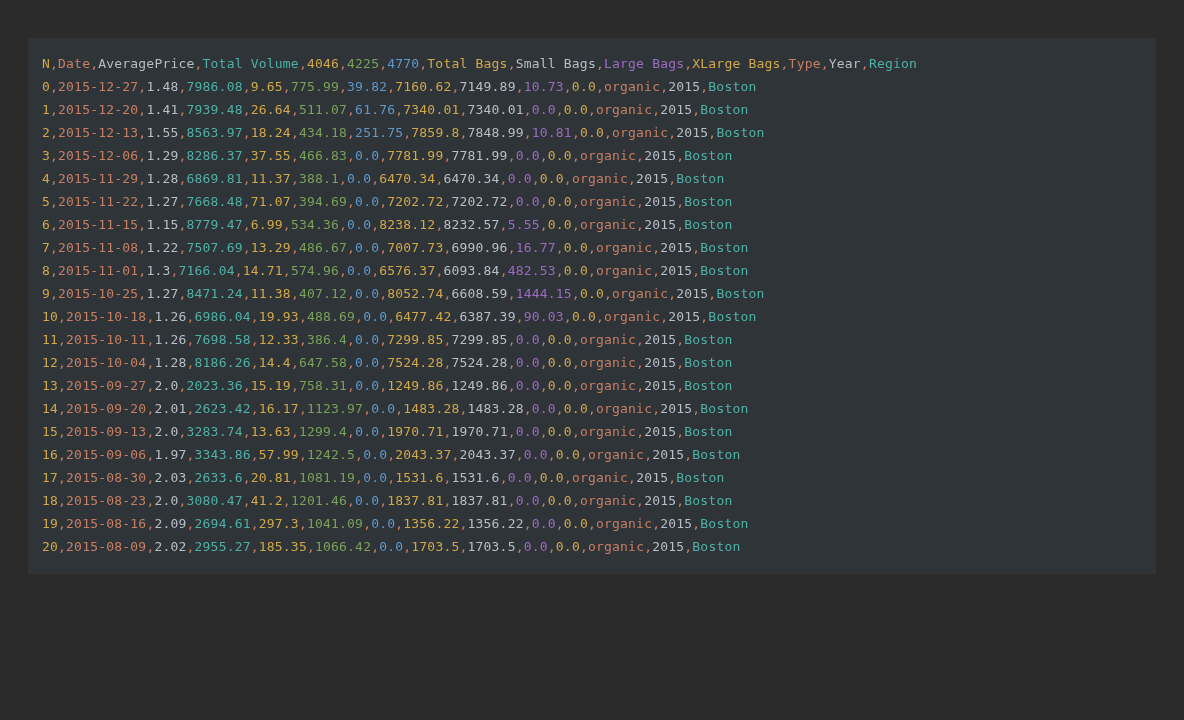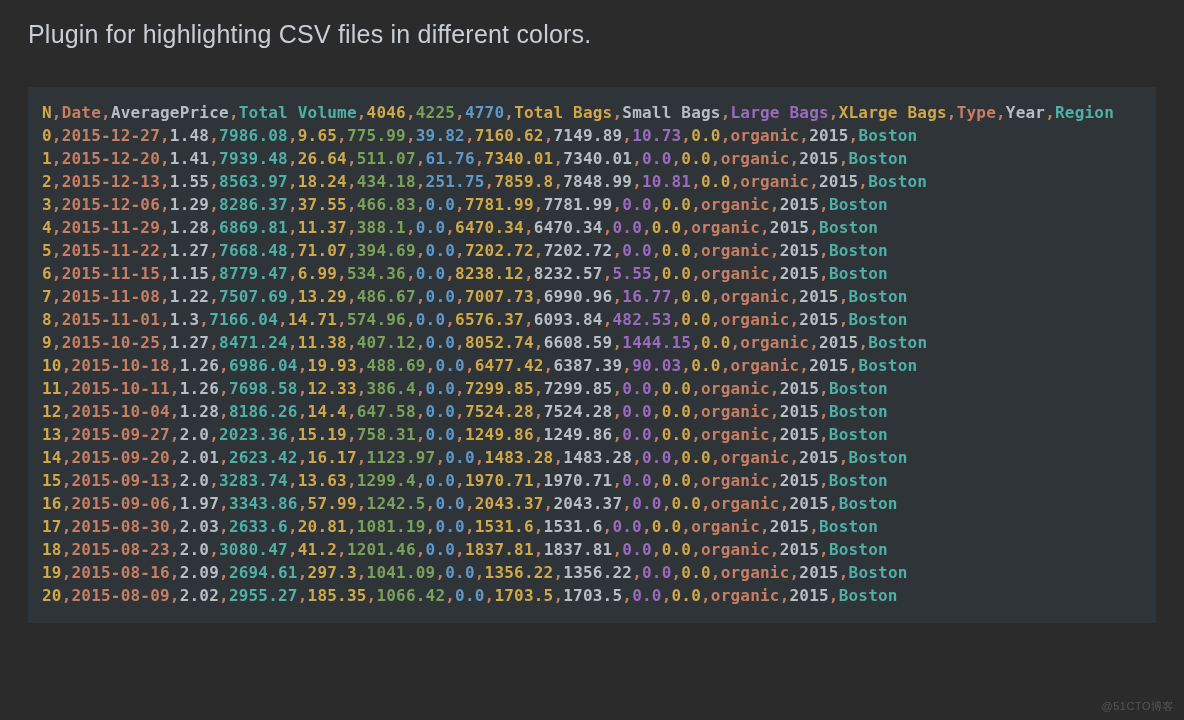--- a/index.html
+++ b/index.html
@@ -27,44 +27,42 @@
   }
   .code-panel {
     margin: 38px 28px 0 28px;
     background: #2f3438;
     padding: 14px 14px 16px 14px;
     box-sizing: border-box;
     overflow: hidden;
   }
   .csv-line {
     font-family: "Menlo", "Consolas", "DejaVu Sans Mono", monospace;
-    font-size: 16px;
+    font-size: 13px;
     line-height: 23px;
     white-space: nowrap;
     letter-spacing: 0.2px;
-    font-weight: bold;
   }
   .csv-line span.sep {
     color: #c77f64; 
   }
   .watermark {
     position: absolute;
     right: 10px;
     bottom: 6px;
     color: #6a7076;
     font-size: 11px;
     letter-spacing: 0.5px;
     opacity: 0.6;
   }
 </style>
 </head>
 <body>
 
 <div class="page">
-  <div class="heading">Plugin for highlighting CSV files in different colors.</div>
 
   <div class="code-panel" id="code-panel">
 
   <div class="csv-line"><span style="color: rgb(208, 168, 74);">N</span><span class="sep" style="color: rgb(199, 127, 100);">,</span><span style="color: rgb(199, 127, 100);">Date</span><span class="sep" style="color: rgb(199, 127, 100);">,</span><span style="color: rgb(184, 190, 197);">AveragePrice</span><span class="sep" style="color: rgb(199, 127, 100);">,</span><span style="color: rgb(79, 176, 165);">Total Volume</span><span class="sep" style="color: rgb(199, 127, 100);">,</span><span style="color: rgb(208, 168, 74);">4046</span><span class="sep" style="color: rgb(199, 127, 100);">,</span><span style="color: rgb(122, 161, 90);">4225</span><span class="sep" style="color: rgb(199, 127, 100);">,</span><span style="color: rgb(95, 152, 201);">4770</span><span class="sep" style="color: rgb(199, 127, 100);">,</span><span style="color: rgb(208, 168, 74);">Total Bags</span><span class="sep" style="color: rgb(199, 127, 100);">,</span><span style="color: rgb(184, 190, 197);">Small Bags</span><span class="sep" style="color: rgb(199, 127, 100);">,</span><span style="color: rgb(155, 107, 191);">Large Bags</span><span class="sep" style="color: rgb(199, 127, 100);">,</span><span style="color: rgb(208, 168, 74);">XLarge Bags</span><span class="sep" style="color: rgb(199, 127, 100);">,</span><span style="color: rgb(199, 127, 100);">Type</span><span class="sep" style="color: rgb(199, 127, 100);">,</span><span style="color: rgb(184, 190, 197);">Year</span><span class="sep" style="color: rgb(199, 127, 100);">,</span><span style="color: rgb(79, 176, 165);">Region</span></div>
       <div class="csv-line"><span style="color: rgb(208, 168, 74);">0</span><span class="sep" style="color: rgb(199, 127, 100);">,</span><span style="color: rgb(199, 127, 100);">2015-12-27</span><span class="sep" style="color: rgb(199, 127, 100);">,</span><span style="color: rgb(184, 190, 197);">1.48</span><span class="sep" style="color: rgb(199, 127, 100);">,</span><span style="color: rgb(79, 176, 165);">7986.08</span><span class="sep" style="color: rgb(199, 127, 100);">,</span><span style="color: rgb(208, 168, 74);">9.65</span><span class="sep" style="color: rgb(199, 127, 100);">,</span><span style="color: rgb(122, 161, 90);">775.99</span><span class="sep" style="color: rgb(199, 127, 100);">,</span><span style="color: rgb(95, 152, 201);">39.82</span><span class="sep" style="color: rgb(199, 127, 100);">,</span><span style="color: rgb(208, 168, 74);">7160.62</span><span class="sep" style="color: rgb(199, 127, 100);">,</span><span style="color: rgb(184, 190, 197);">7149.89</span><span class="sep" style="color: rgb(199, 127, 100);">,</span><span style="color: rgb(155, 107, 191);">10.73</span><span class="sep" style="color: rgb(199, 127, 100);">,</span><span style="color: rgb(208, 168, 74);">0.0</span><span class="sep" style="color: rgb(199, 127, 100);">,</span><span style="color: rgb(199, 127, 100);">organic</span><span class="sep" style="color: rgb(199, 127, 100);">,</span><span style="color: rgb(184, 190, 197);">2015</span><span class="sep" style="color: rgb(199, 127, 100);">,</span><span style="color: rgb(79, 176, 165);">Boston</span></div>
       <div class="csv-line"><span style="color: rgb(208, 168, 74);">1</span><span class="sep" style="color: rgb(199, 127, 100);">,</span><span style="color: rgb(199, 127, 100);">2015-12-20</span><span class="sep" style="color: rgb(199, 127, 100);">,</span><span style="color: rgb(184, 190, 197);">1.41</span><span class="sep" style="color: rgb(199, 127, 100);">,</span><span style="color: rgb(79, 176, 165);">7939.48</span><span class="sep" style="color: rgb(199, 127, 100);">,</span><span style="color: rgb(208, 168, 74);">26.64</span><span class="sep" style="color: rgb(199, 127, 100);">,</span><span style="color: rgb(122, 161, 90);">511.07</span><span class="sep" style="color: rgb(199, 127, 100);">,</span><span style="color: rgb(95, 152, 201);">61.76</span><span class="sep" style="color: rgb(199, 127, 100);">,</span><span style="color: rgb(208, 168, 74);">7340.01</span><span class="sep" style="color: rgb(199, 127, 100);">,</span><span style="color: rgb(184, 190, 197);">7340.01</span><span class="sep" style="color: rgb(199, 127, 100);">,</span><span style="color: rgb(155, 107, 191);">0.0</span><span class="sep" style="color: rgb(199, 127, 100);">,</span><span style="color: rgb(208, 168, 74);">0.0</span><span class="sep" style="color: rgb(199, 127, 100);">,</span><span style="color: rgb(199, 127, 100);">organic</span><span class="sep" style="color: rgb(199, 127, 100);">,</span><span style="color: rgb(184, 190, 197);">2015</span><span class="sep" style="color: rgb(199, 127, 100);">,</span><span style="color: rgb(79, 176, 165);">Boston</span></div>
       <div class="csv-line"><span style="color: rgb(208, 168, 74);">2</span><span class="sep" style="color: rgb(199, 127, 100);">,</span><span style="color: rgb(199, 127, 100);">2015-12-13</span><span class="sep" style="color: rgb(199, 127, 100);">,</span><span style="color: rgb(184, 190, 197);">1.55</span><span class="sep" style="color: rgb(199, 127, 100);">,</span><span style="color: rgb(79, 176, 165);">8563.97</span><span class="sep" style="color: rgb(199, 127, 100);">,</span><span style="color: rgb(208, 168, 74);">18.24</span><span class="sep" style="color: rgb(199, 127, 100);">,</span><span style="color: rgb(122, 161, 90);">434.18</span><span class="sep" style="color: rgb(199, 127, 100);">,</span><span style="color: rgb(95, 152, 201);">251.75</span><span class="sep" style="color: rgb(199, 127, 100);">,</span><span style="color: rgb(208, 168, 74);">7859.8</span><span class="sep" style="color: rgb(199, 127, 100);">,</span><span style="color: rgb(184, 190, 197);">7848.99</span><span class="sep" style="color: rgb(199, 127, 100);">,</span><span style="color: rgb(155, 107, 191);">10.81</span><span class="sep" style="color: rgb(199, 127, 100);">,</span><span style="color: rgb(208, 168, 74);">0.0</span><span class="sep" style="color: rgb(199, 127, 100);">,</span><span style="color: rgb(199, 127, 100);">organic</span><span class="sep" style="color: rgb(199, 127, 100);">,</span><span style="color: rgb(184, 190, 197);">2015</span><span class="sep" style="color: rgb(199, 127, 100);">,</span><span style="color: rgb(79, 176, 165);">Boston</span></div>
       <div class="csv-line"><span style="color: rgb(208, 168, 74);">3</span><span class="sep" style="color: rgb(199, 127, 100);">,</span><span style="color: rgb(199, 127, 100);">2015-12-06</span><span class="sep" style="color: rgb(199, 127, 100);">,</span><span style="color: rgb(184, 190, 197);">1.29</span><span class="sep" style="color: rgb(199, 127, 100);">,</span><span style="color: rgb(79, 176, 165);">8286.37</span><span class="sep" style="color: rgb(199, 127, 100);">,</span><span style="color: rgb(208, 168, 74);">37.55</span><span class="sep" style="color: rgb(199, 127, 100);">,</span><span style="color: rgb(122, 161, 90);">466.83</span><span class="sep" style="color: rgb(199, 127, 100);">,</span><span style="color: rgb(95, 152, 201);">0.0</span><span class="sep" style="color: rgb(199, 127, 100);">,</span><span style="color: rgb(208, 168, 74);">7781.99</span><span class="sep" style="color: rgb(199, 127, 100);">,</span><span style="color: rgb(184, 190, 197);">7781.99</span><span class="sep" style="color: rgb(199, 127, 100);">,</span><span style="color: rgb(155, 107, 191);">0.0</span><span class="sep" style="color: rgb(199, 127, 100);">,</span><span style="color: rgb(208, 168, 74);">0.0</span><span class="sep" style="color: rgb(199, 127, 100);">,</span><span style="color: rgb(199, 127, 100);">organic</span><span class="sep" style="color: rgb(199, 127, 100);">,</span><span style="color: rgb(184, 190, 197);">2015</span><span class="sep" style="color: rgb(199, 127, 100);">,</span><span style="color: rgb(79, 176, 165);">Boston</span></div>
       <div class="csv-line"><span style="color: rgb(208, 168, 74);">4</span><span class="sep" style="color: rgb(199, 127, 100);">,</span><span style="color: rgb(199, 127, 100);">2015-11-29</span><span class="sep" style="color: rgb(199, 127, 100);">,</span><span style="color: rgb(184, 190, 197);">1.28</span><span class="sep" style="color: rgb(199, 127, 100);">,</span><span style="color: rgb(79, 176, 165);">6869.81</span><span class="sep" style="color: rgb(199, 127, 100);">,</span><span style="color: rgb(208, 168, 74);">11.37</span><span class="sep" style="color: rgb(199, 127, 100);">,</span><span style="color: rgb(122, 161, 90);">388.1</span><span class="sep" style="color: rgb(199, 127, 100);">,</span><span style="color: rgb(95, 152, 201);">0.0</span><span class="sep" style="color: rgb(199, 127, 100);">,</span><span style="color: rgb(208, 168, 74);">6470.34</span><span class="sep" style="color: rgb(199, 127, 100);">,</span><span style="color: rgb(184, 190, 197);">6470.34</span><span class="sep" style="color: rgb(199, 127, 100);">,</span><span style="color: rgb(155, 107, 191);">0.0</span><span class="sep" style="color: rgb(199, 127, 100);">,</span><span style="color: rgb(208, 168, 74);">0.0</span><span class="sep" style="color: rgb(199, 127, 100);">,</span><span style="color: rgb(199, 127, 100);">organic</span><span class="sep" style="color: rgb(199, 127, 100);">,</span><span style="color: rgb(184, 190, 197);">2015</span><span class="sep" style="color: rgb(199, 127, 100);">,</span><span style="color: rgb(79, 176, 165);">Boston</span></div>
       <div class="csv-line"><span style="color: rgb(208, 168, 74);">5</span><span class="sep" style="color: rgb(199, 127, 100);">,</span><span style="color: rgb(199, 127, 100);">2015-11-22</span><span class="sep" style="color: rgb(199, 127, 100);">,</span><span style="color: rgb(184, 190, 197);">1.27</span><span class="sep" style="color: rgb(199, 127, 100);">,</span><span style="color: rgb(79, 176, 165);">7668.48</span><span class="sep" style="color: rgb(199, 127, 100);">,</span><span style="color: rgb(208, 168, 74);">71.07</span><span class="sep" style="color: rgb(199, 127, 100);">,</span><span style="color: rgb(122, 161, 90);">394.69</span><span class="sep" style="color: rgb(199, 127, 100);">,</span><span style="color: rgb(95, 152, 201);">0.0</span><span class="sep" style="color: rgb(199, 127, 100);">,</span><span style="color: rgb(208, 168, 74);">7202.72</span><span class="sep" style="color: rgb(199, 127, 100);">,</span><span style="color: rgb(184, 190, 197);">7202.72</span><span class="sep" style="color: rgb(199, 127, 100);">,</span><span style="color: rgb(155, 107, 191);">0.0</span><span class="sep" style="color: rgb(199, 127, 100);">,</span><span style="color: rgb(208, 168, 74);">0.0</span><span class="sep" style="color: rgb(199, 127, 100);">,</span><span style="color: rgb(199, 127, 100);">organic</span><span class="sep" style="color: rgb(199, 127, 100);">,</span><span style="color: rgb(184, 190, 197);">2015</span><span class="sep" style="color: rgb(199, 127, 100);">,</span><span style="color: rgb(79, 176, 165);">Boston</span></div>

